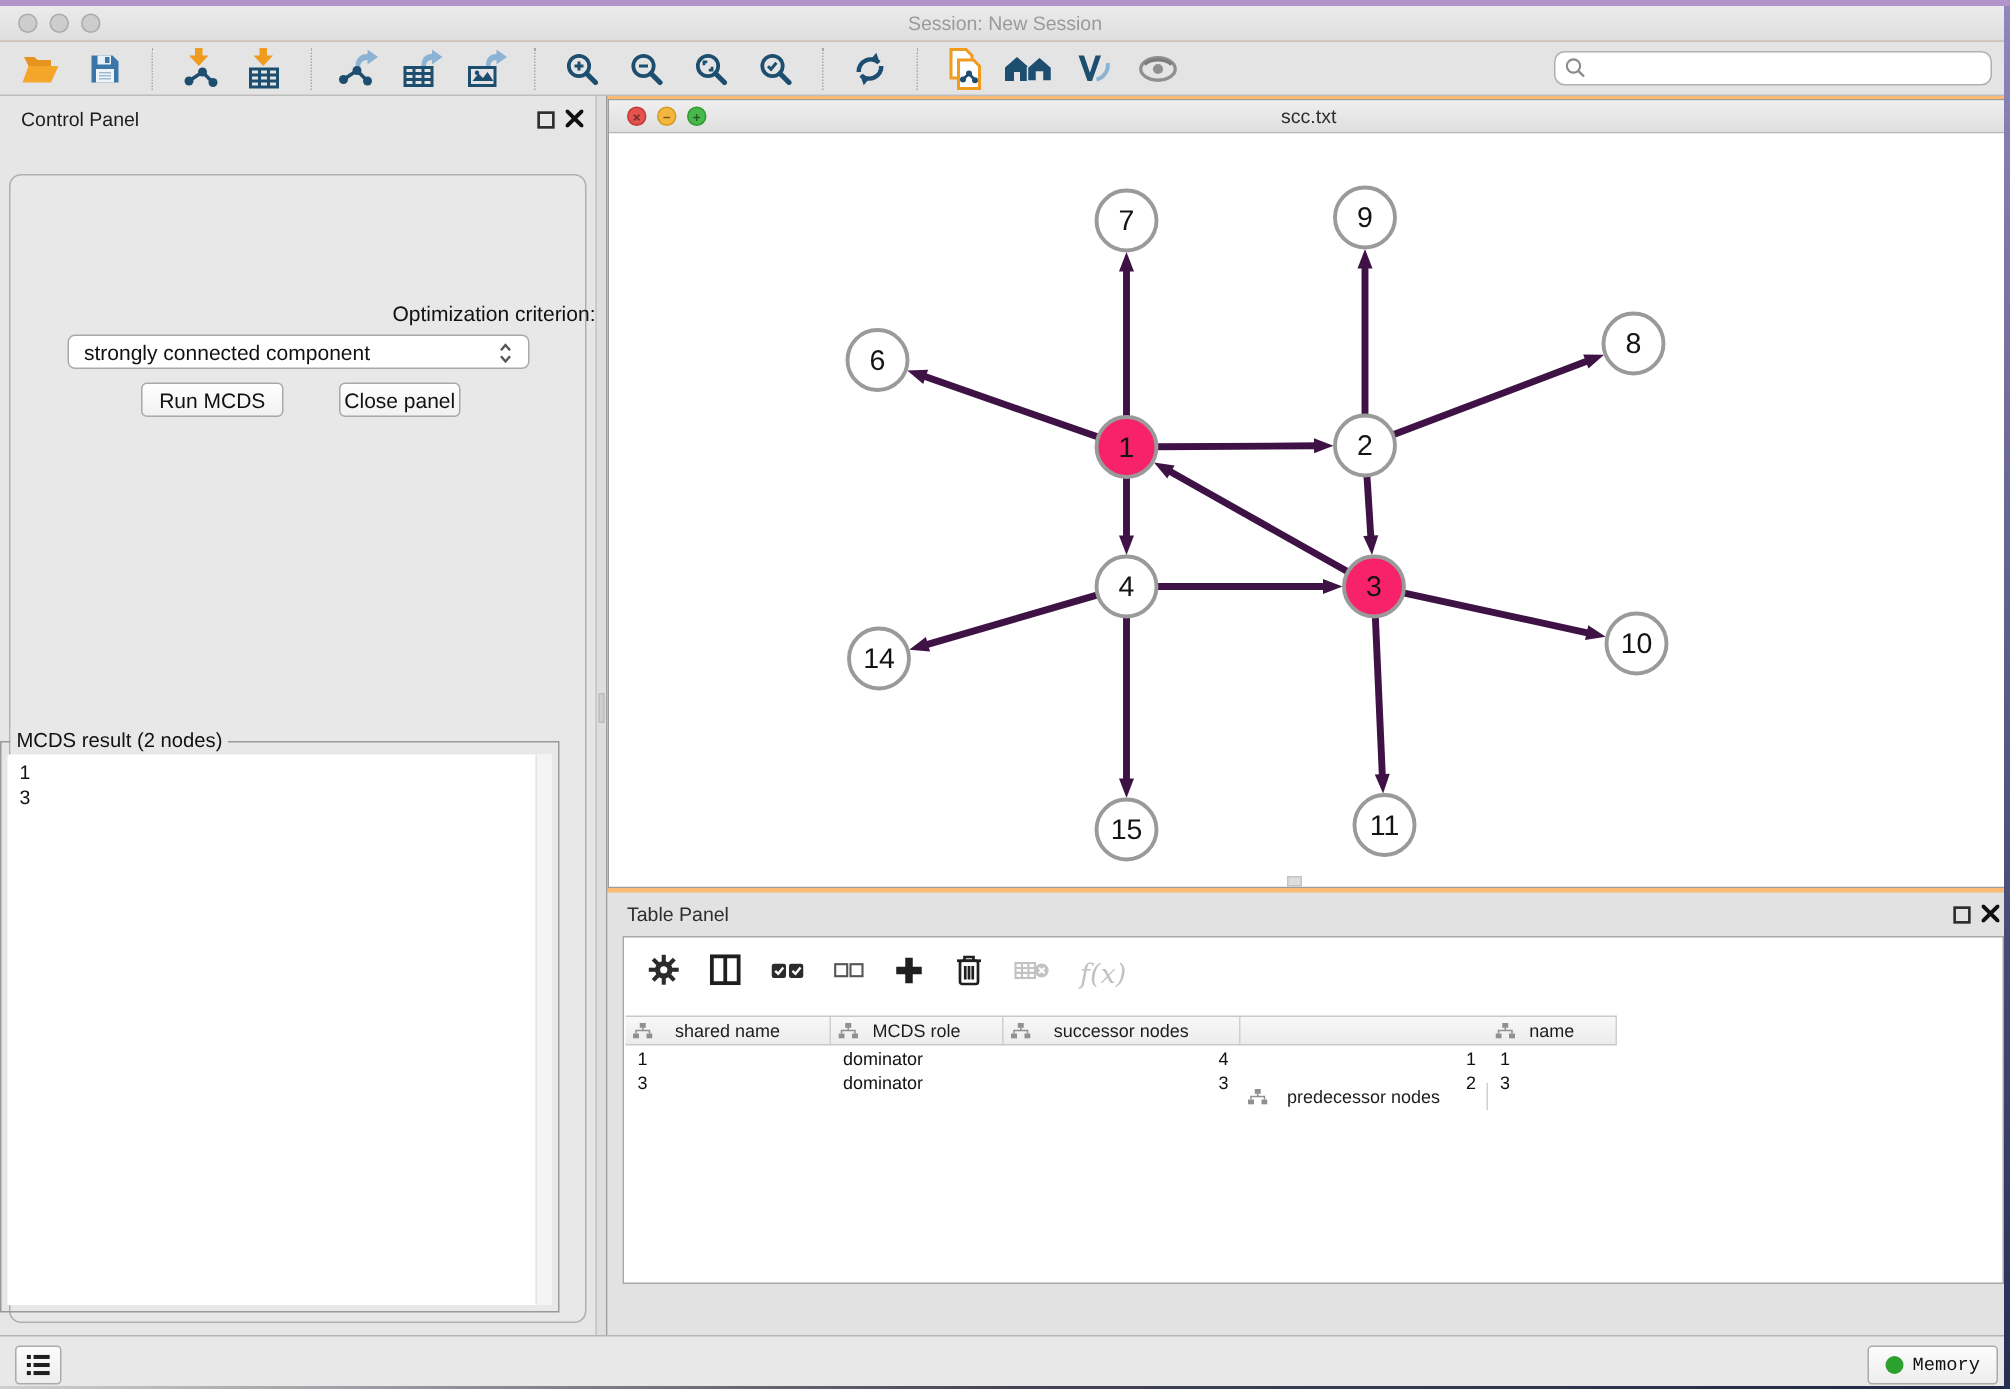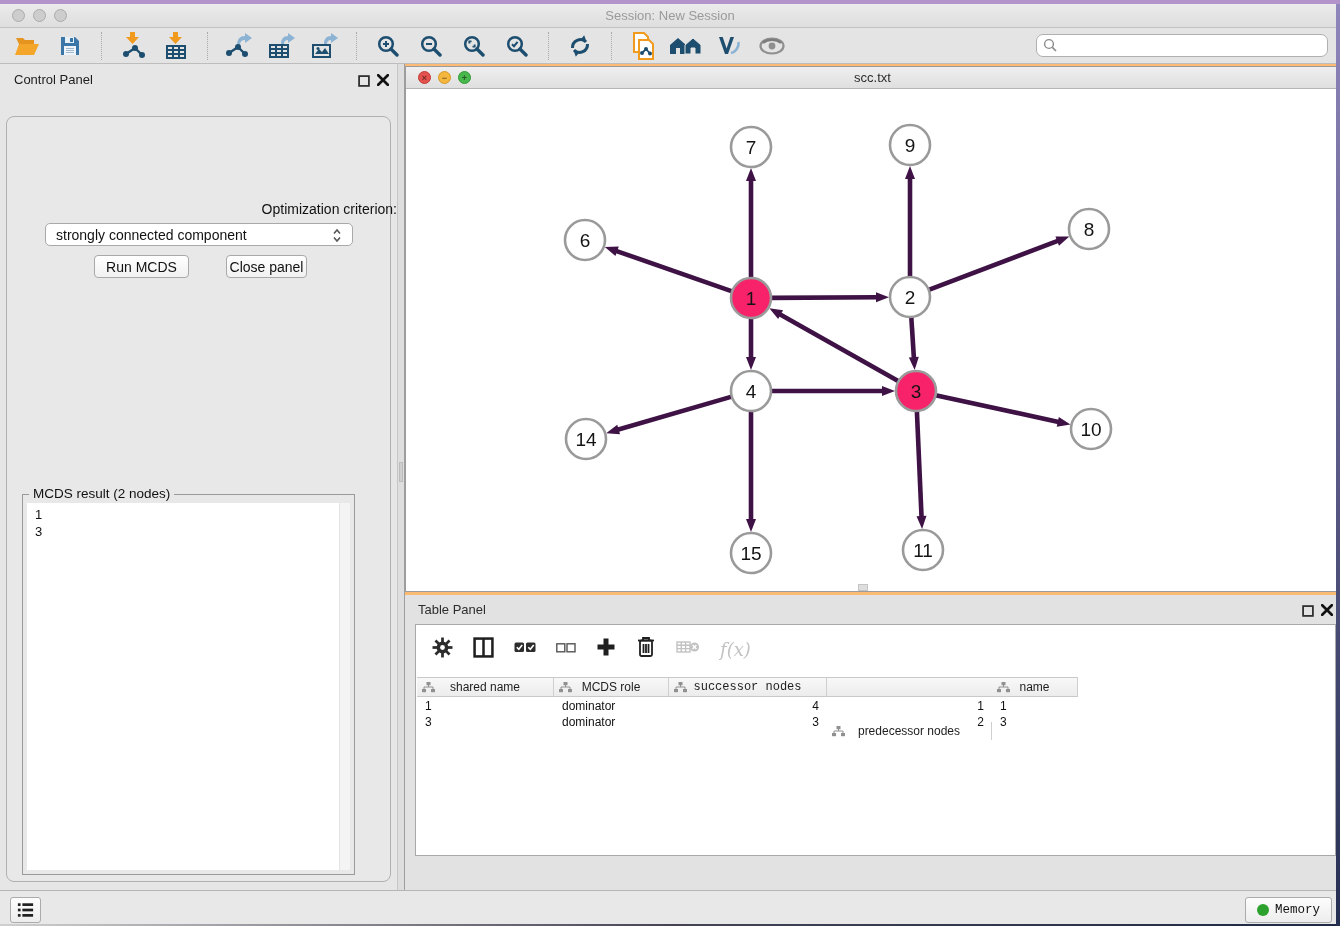--- a/index.html
+++ b/index.html
@@ -49,21 +49,21 @@
   .cp-tab:last-child { border-radius:0 5px 5px 0; }
   .cp-tab.sel { background:#dcdcdc; color:#bdbdbd; }
   .opt-label { position:absolute; left:0; right:0; top:137px; text-align:right; font-size:14px; color:#111;}
   .dropdown { position:absolute; left:45px; top:159px; width:308px; height:23px; background:#fff;
     border:1px solid #a9a9a9; border-radius:5px; font-size:14px; color:#111;
     display:flex; align-items:center; padding-left:10px; }
   .dropdown .chev { position:absolute; right:8px; top:4px; }
   .btn { position:absolute; height:23px; background:linear-gradient(#ffffff,#f1f1f1);
     border:1px solid #a9a9a9; border-radius:4px; font-size:14px; color:#111;
     display:flex; align-items:center; justify-content:center; }
-  .fieldset { position:absolute; left:22px; top:430px; width:333px; height:381px;
+  .fieldset { position:absolute; left:0; top:430px; width:373px; height:381px;
     border:1px solid #9a9a9a; }
   .fieldset .legend { position:absolute; left:6px; top:-9px; background:#e8e8e8;
     padding:0 4px; font-size:13.5px; color:#111; }
   .fieldset .inner { position:absolute; left:4px; top:8px; right:4px; bottom:4px; background:#fff; }
   .fieldset .inner pre { font-family:"Liberation Sans", sans-serif; font-size:13px;
     line-height:17px; padding:3px 0 0 8px; color:#111; }
   .fieldset .track { position:absolute; right:0; top:0; width:11px; height:100%;
     background:#f4f4f4; border-left:1px solid #e4e4e4; }
 
   
@@ -476,21 +476,21 @@
             <svg width="13" height="11" viewBox="0 0 13 11">
               <path d="M6.5 3v2M2 7V5h9v2" stroke="#909090" fill="none"></path>
               <g fill="#909090">
                 <rect x="4.5" y="0" width="4" height="3.2"></rect>
                 <rect x="0" y="7" width="4" height="3.2"></rect>
                 <rect x="9" y="7" width="4" height="3.2"></rect>
               </g>
             </svg>
             <span>MCDS role</span>
           </div>
-          <div class="th" style="width: 158px; font-family: Liberation Mono, monospace;">
+          <div class="th" style="width: 158px;">
             <svg width="13" height="11" viewBox="0 0 13 11">
               <path d="M6.5 3v2M2 7V5h9v2" stroke="#909090" fill="none"></path>
               <g fill="#909090">
                 <rect x="4.5" y="0" width="4" height="3.2"></rect>
                 <rect x="0" y="7" width="4" height="3.2"></rect>
                 <rect x="9" y="7" width="4" height="3.2"></rect>
               </g>
             </svg>
             <span>successor nodes</span>
           </div>

